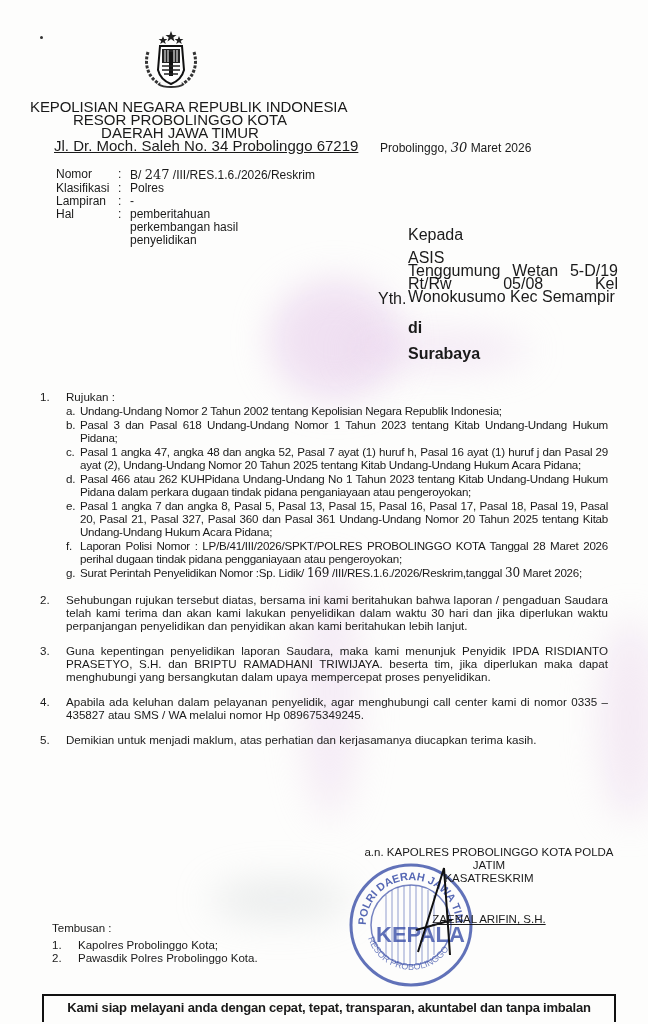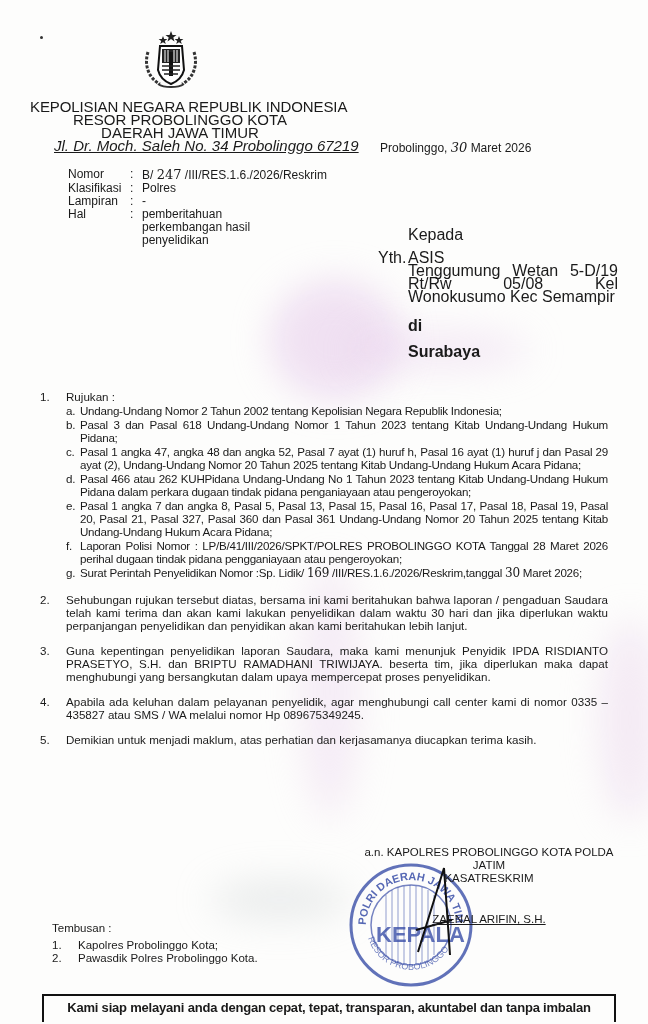--- a/index.html
+++ b/index.html
@@ -17,37 +17,37 @@
   .blot3 { left: 300px; top: 560px; width: 60px; height: 260px; background: rgba(232,205,236,0.35); }
   .blot4 { left: 600px; top: 620px; width: 60px; height: 200px; background: rgba(235,215,238,0.5); }
   .blot5 { left: 210px; top: 880px; width: 140px; height: 40px; background: rgba(200,205,210,0.35); }
 
   .dot { position: absolute; width: 3px; height: 3px; background: #333; border-radius: 50%; }
 
   .logo { position: absolute; left: 140px; top: 30px; width: 62px; height: 60px; }
 
   .letterhead { position: absolute; left: 30px; top: 100px; width: 300px; text-align: center; font-size: 15px; line-height: 13px; }
   .letterhead div { white-space: nowrap; }
-  .letterhead .addr { text-decoration: underline; text-align: center; padding-left: 24px; font-style: italic; }
+  .letterhead .addr { text-decoration: underline; text-align: center; padding-left: 24px; }
   .lh-title { letter-spacing: -0.1px; }
 
   .date { position: absolute; left: 380px; top: 140px; font-size: 12px; }
   .date .hand { font-family: "DejaVu Serif", serif; font-style: italic; font-size: 13px; }
 
-  .meta { position: absolute; left: 68px; top: 168px; font-size: 12px; line-height: 13px; }
+  .meta { position: absolute; left: 56px; top: 168px; font-size: 12px; line-height: 13px; }
   .meta-row { display: flex; }
   .meta-label { width: 62px; }
   .meta-colon { width: 12px; }
   .meta-val { width: 200px; }
   .meta-val .hand { font-family: "DejaVu Serif", serif; font-size: 13px; }
 
   .recipient { position: absolute; left: 378px; top: 228px; width: 240px; font-size: 16px; line-height: 13px; }
   .recipient .kepada { margin-left: 30px; margin-bottom: 10px; }
   .recipient .yth-row { display: flex; }
-  .recipient .yth { width: 30px; }
+  .recipient .yth { width: 30px; margin-top: 41px; }
   .recipient .addr-lines { width: 210px; text-align: justify; text-align-last: left; }
   .recipient .di { margin-left: 30px; margin-top: 16px; font-weight: bold; }
   .recipient .city { margin-left: 30px; margin-top: 13px; font-weight: bold; }
 
   .body { position: absolute; left: 40px; top: 390px; width: 568px; font-size: 11.6px; line-height: 13px; }
   .num-item { display: flex; margin-bottom: 12px; }
   .num { width: 26px; flex: none; }
   .num-content { flex: 1; text-align: justify; }
   .subs { margin: 1px 0 0 0; padding: 0; list-style: none; }
   .sub { display: flex; margin-bottom: 1px; font-family: "Liberation Sans Narrow", "Liberation Sans", sans-serif; letter-spacing: -0.25px; }

